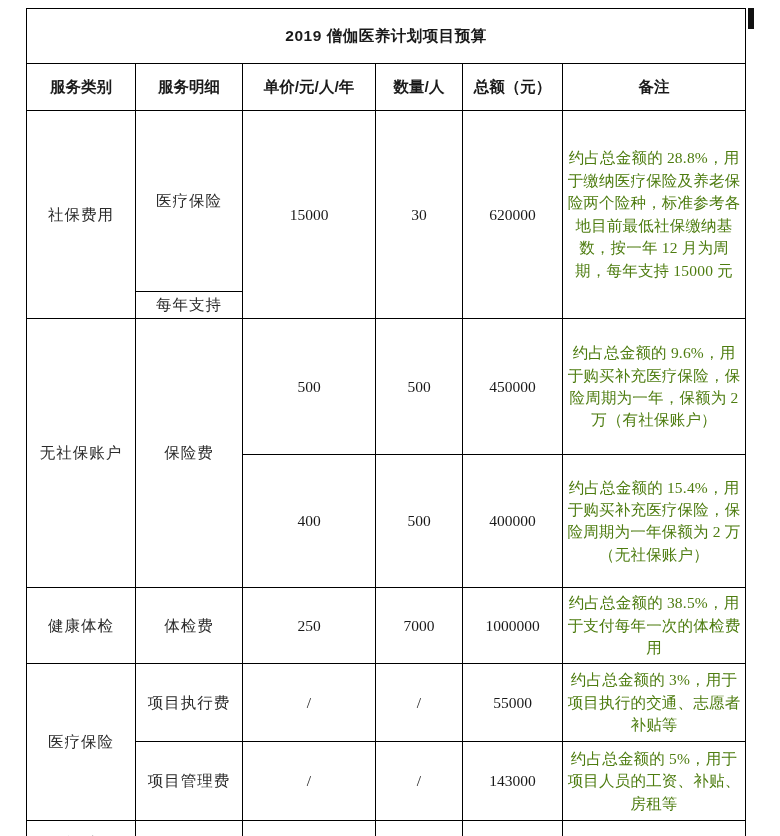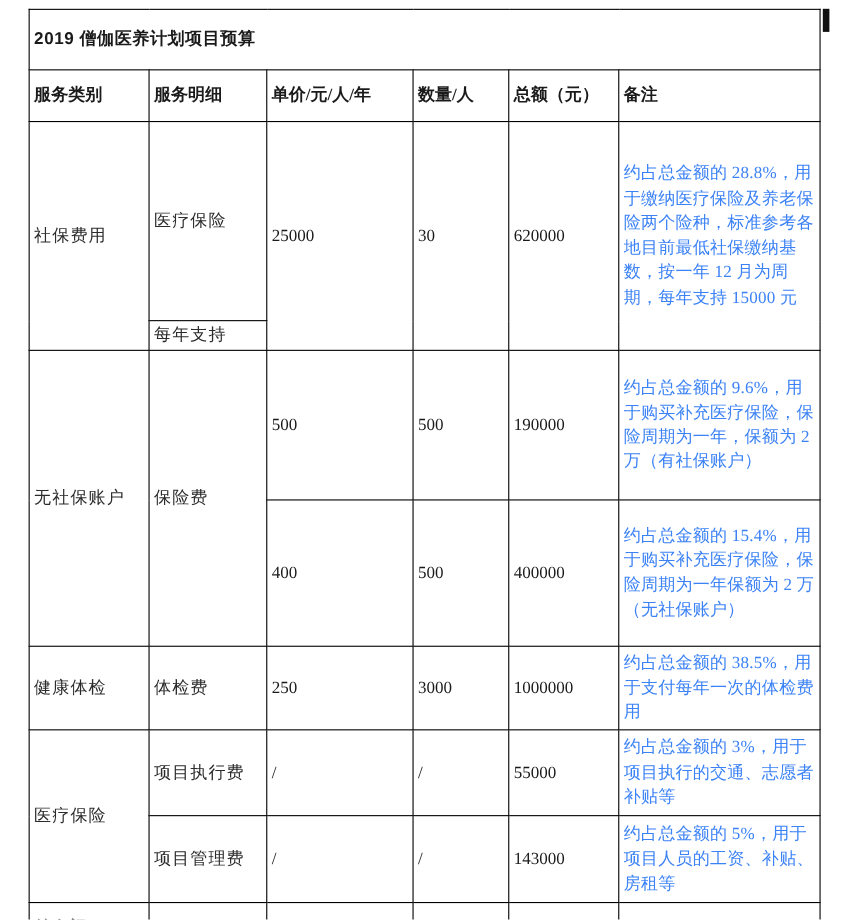--- a/index.html
+++ b/index.html
@@ -29,21 +29,21 @@
     table-layout: fixed;
     width: 719px;
     height: 821px;
     border: 1.4px solid #000;
   }
 
   table.budget td {
     border: 1.1px solid #000;
     padding: 2px 4px;
     vertical-align: middle;
-    text-align: left;
+    text-align: center;
     font-size: 15.5px;
     line-height: 1.45;
   }
 
   
   col.c1 { width: 109px; }
   col.c2 { width: 107px; }
   col.c3 { width: 133px; }
   col.c4 { width: 87px; }
   col.c5 { width: 100px; }
@@ -52,21 +52,21 @@
   .title-cell {
     font-family: "Liberation Sans", "DejaVu Sans", sans-serif;
     font-weight: bold;
     font-size: 27px;
     letter-spacing: 0.5px;
     height: 50px;
     text-align: center;
   }
 
   .head-cell {
-    font-family: Liberation Serif, serif;
+    font-family: Liberation Sans, sans-serif;
     font-weight: bold;
     font-size: 17px;
     height: 42px;
   }
 
   .cat-cell,
   .item-cell {
     font-size: 16px;
     letter-spacing: 1px;
     color: #2b2b2b;
@@ -76,21 +76,21 @@
     font-size: 17px;
     font-family: "Liberation Serif", "DejaVu Serif", serif;
   }
 
   .remark-cell {
     text-align: left;
     font-size: 14.5px;
     line-height: 1.62;
     padding: 6px 8px 6px 9px;
     vertical-align: middle;
-    color: #3b82f6;
+    color: #4d7c0f;
     letter-spacing: 0.2px;
   }
 
   .total-label {
     font-family: "Liberation Sans", "DejaVu Sans", sans-serif;
     font-weight: bold;
     font-size: 17px;
   }
 
   .total-value {
@@ -141,50 +141,50 @@
         <td class="head-cell">服务明细</td>
         <td class="head-cell">单价/元/人/年</td>
         <td class="head-cell">数量/人</td>
         <td class="head-cell">总额（元）</td>
         <td class="head-cell">备注</td>
       </tr>
 
       <tr class="r-social">
         <td class="cat-cell" rowspan="2">社保费用</td>
         <td class="item-cell">医疗保险</td>
-        <td class="num-cell" rowspan="2">25000</td>
+        <td class="num-cell" rowspan="2">15000</td>
         <td class="num-cell" rowspan="2">30</td>
         <td class="num-cell" rowspan="2">620000</td>
         <td class="remark-cell" rowspan="2">约占总金额的 28.8%，用于缴纳医疗保险及养老保险两个险种，标准参考各地目前最低社保缴纳基数，按一年 12 月为周期，每年支持 15000 元</td>
       </tr>
       <tr>
         <td class="item-cell">每年支持</td>
       </tr>
 
       <tr class="r-comm-a">
         <td class="cat-cell" rowspan="2">无社保账户</td>
         <td class="item-cell" rowspan="2">保险费</td>
         <td class="num-cell">500</td>
         <td class="num-cell">500</td>
-        <td class="num-cell">190000</td>
+        <td class="num-cell">450000</td>
         <td class="remark-cell">约占总金额的 9.6%，用于购买补充医疗保险，保险周期为一年，保额为 2 万（有社保账户）</td>
       </tr>
 
       <tr class="r-comm-b">
         <td class="num-cell">400</td>
         <td class="num-cell">500</td>
         <td class="num-cell">400000</td>
         <td class="remark-cell">约占总金额的 15.4%，用于购买补充医疗保险，保险周期为一年保额为 2 万（无社保账户）</td>
       </tr>
 
       <tr class="r-health">
         <td class="cat-cell">健康体检</td>
         <td class="item-cell">体检费</td>
         <td class="num-cell">250</td>
-        <td class="num-cell">3000</td>
+        <td class="num-cell">7000</td>
         <td class="num-cell">1000000</td>
         <td class="remark-cell">约占总金额的 38.5%，用于支付每年一次的体检费用</td>
       </tr>
 
       <tr class="r-admin-a">
         <td class="cat-cell" rowspan="2">医疗保险</td>
         <td class="item-cell">项目执行费</td>
         <td class="num-cell">/</td>
         <td class="num-cell">/</td>
         <td class="num-cell">55000</td>

